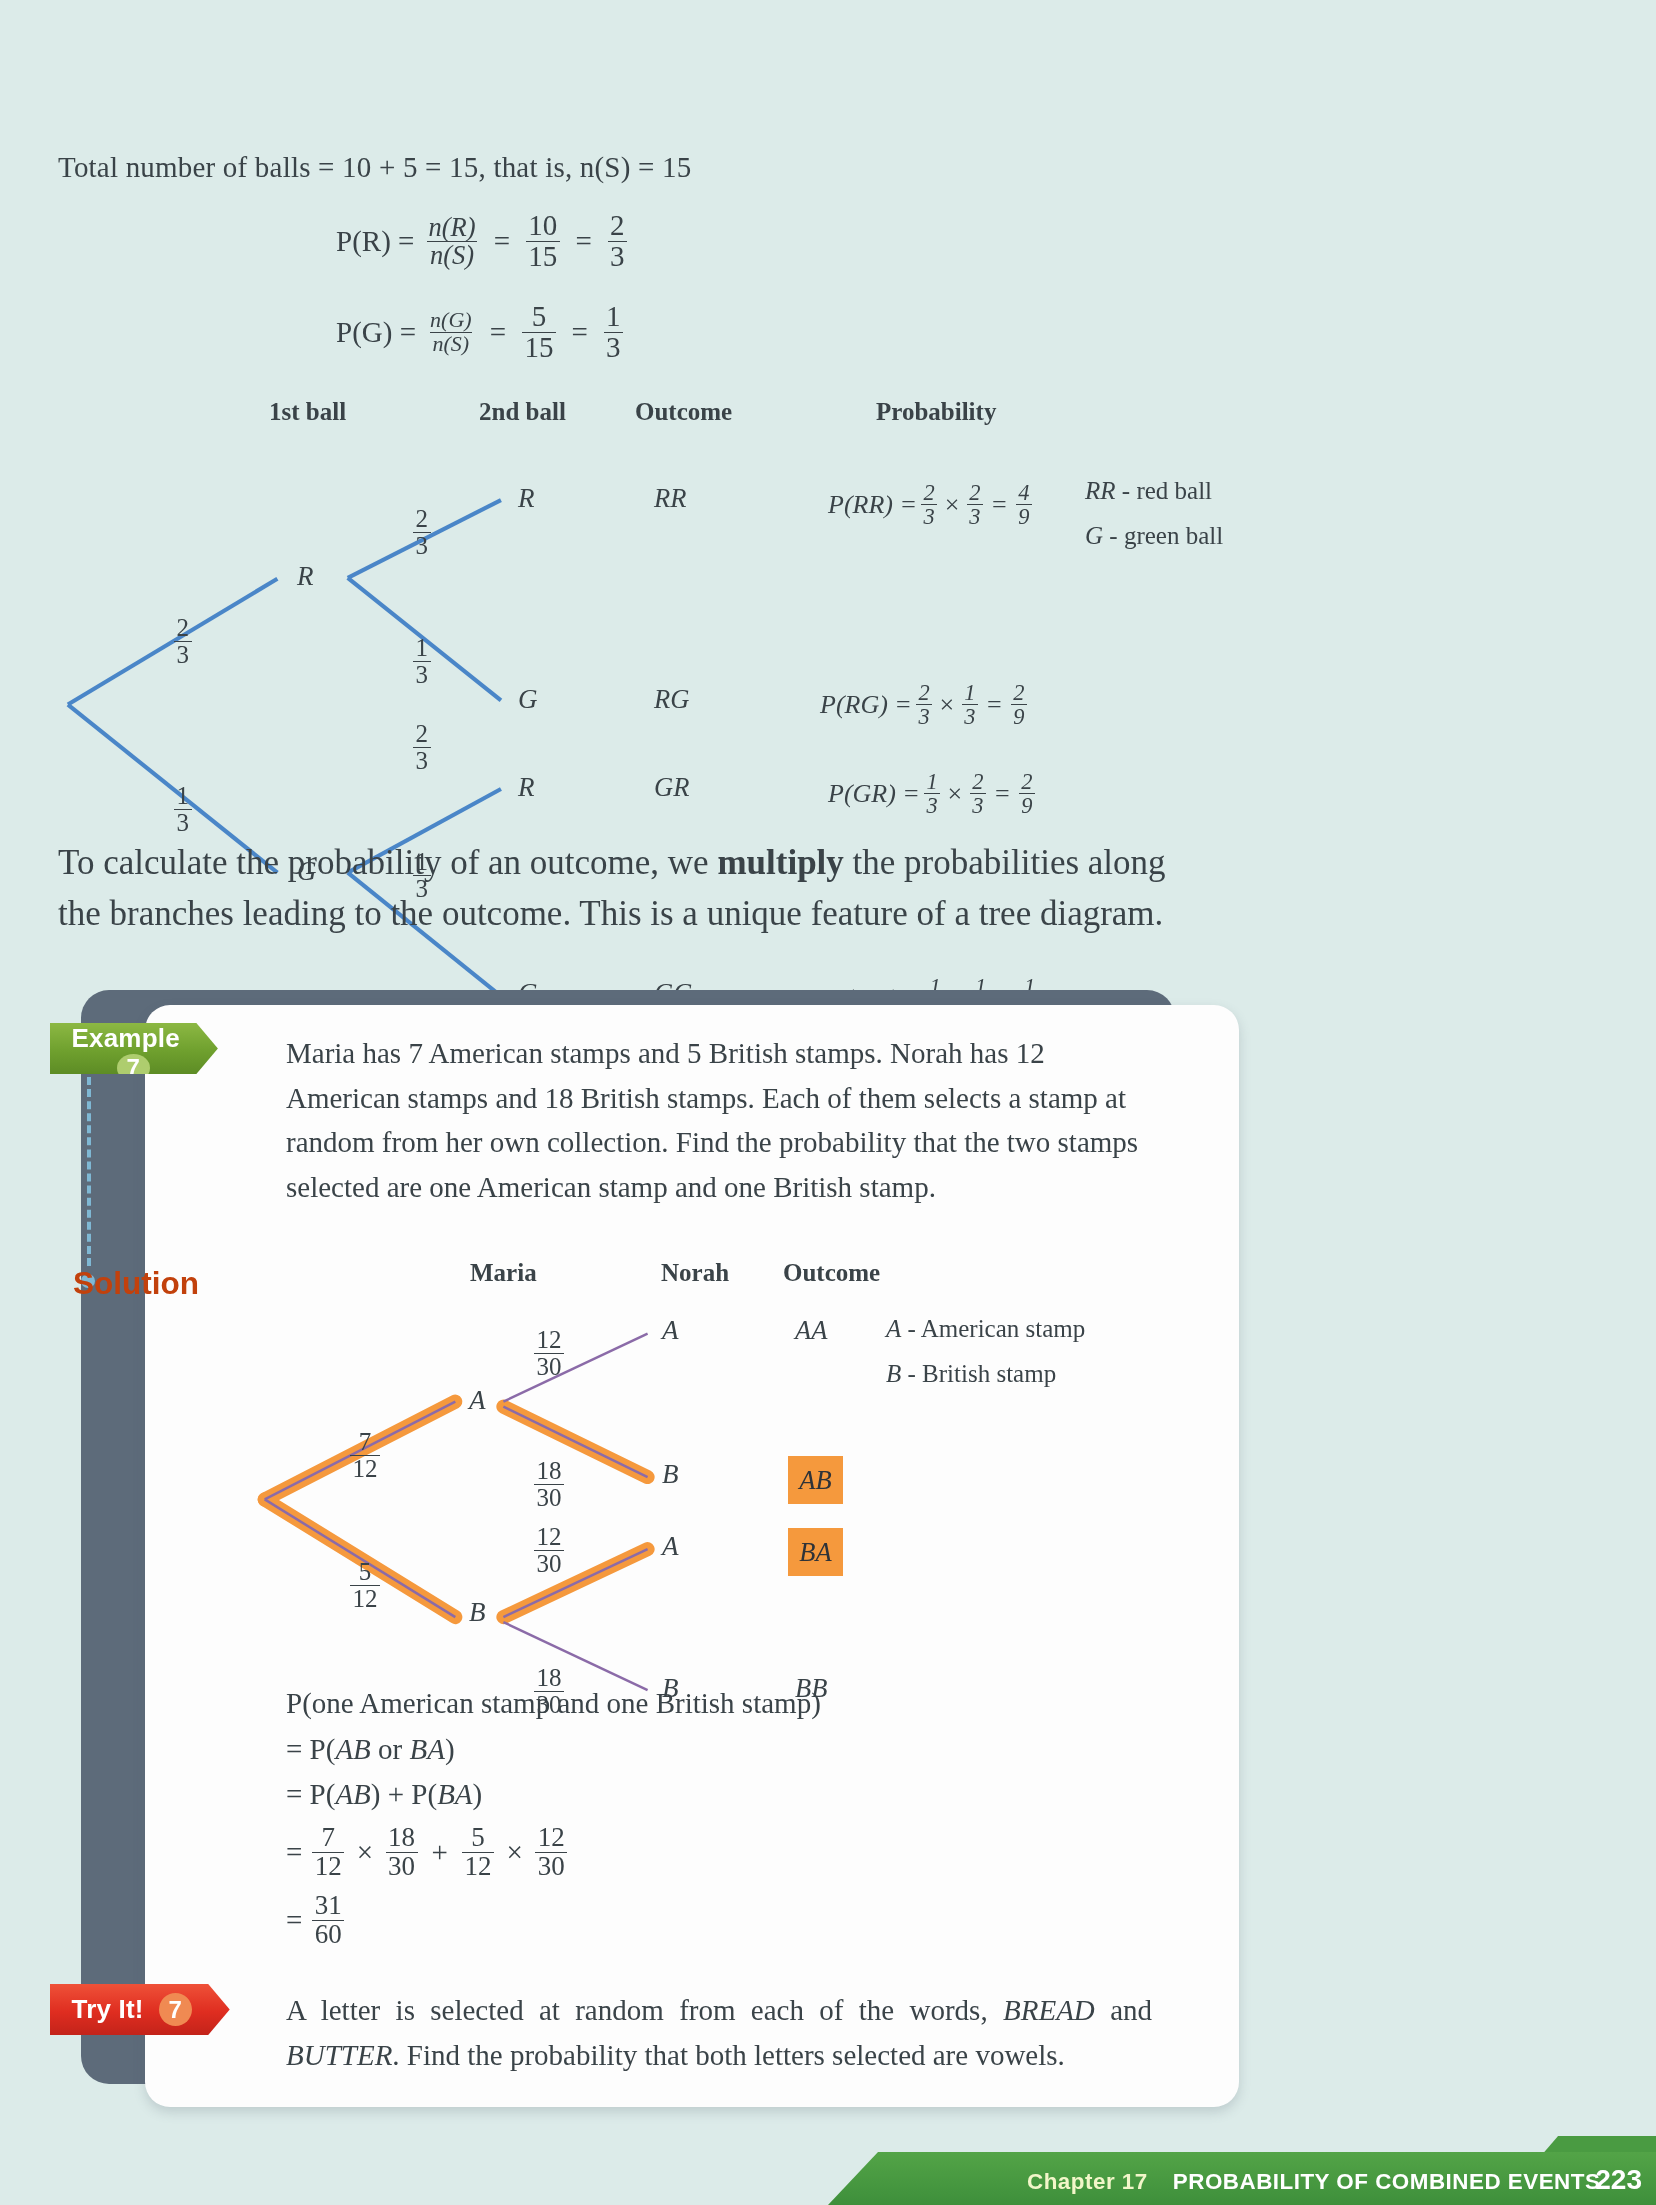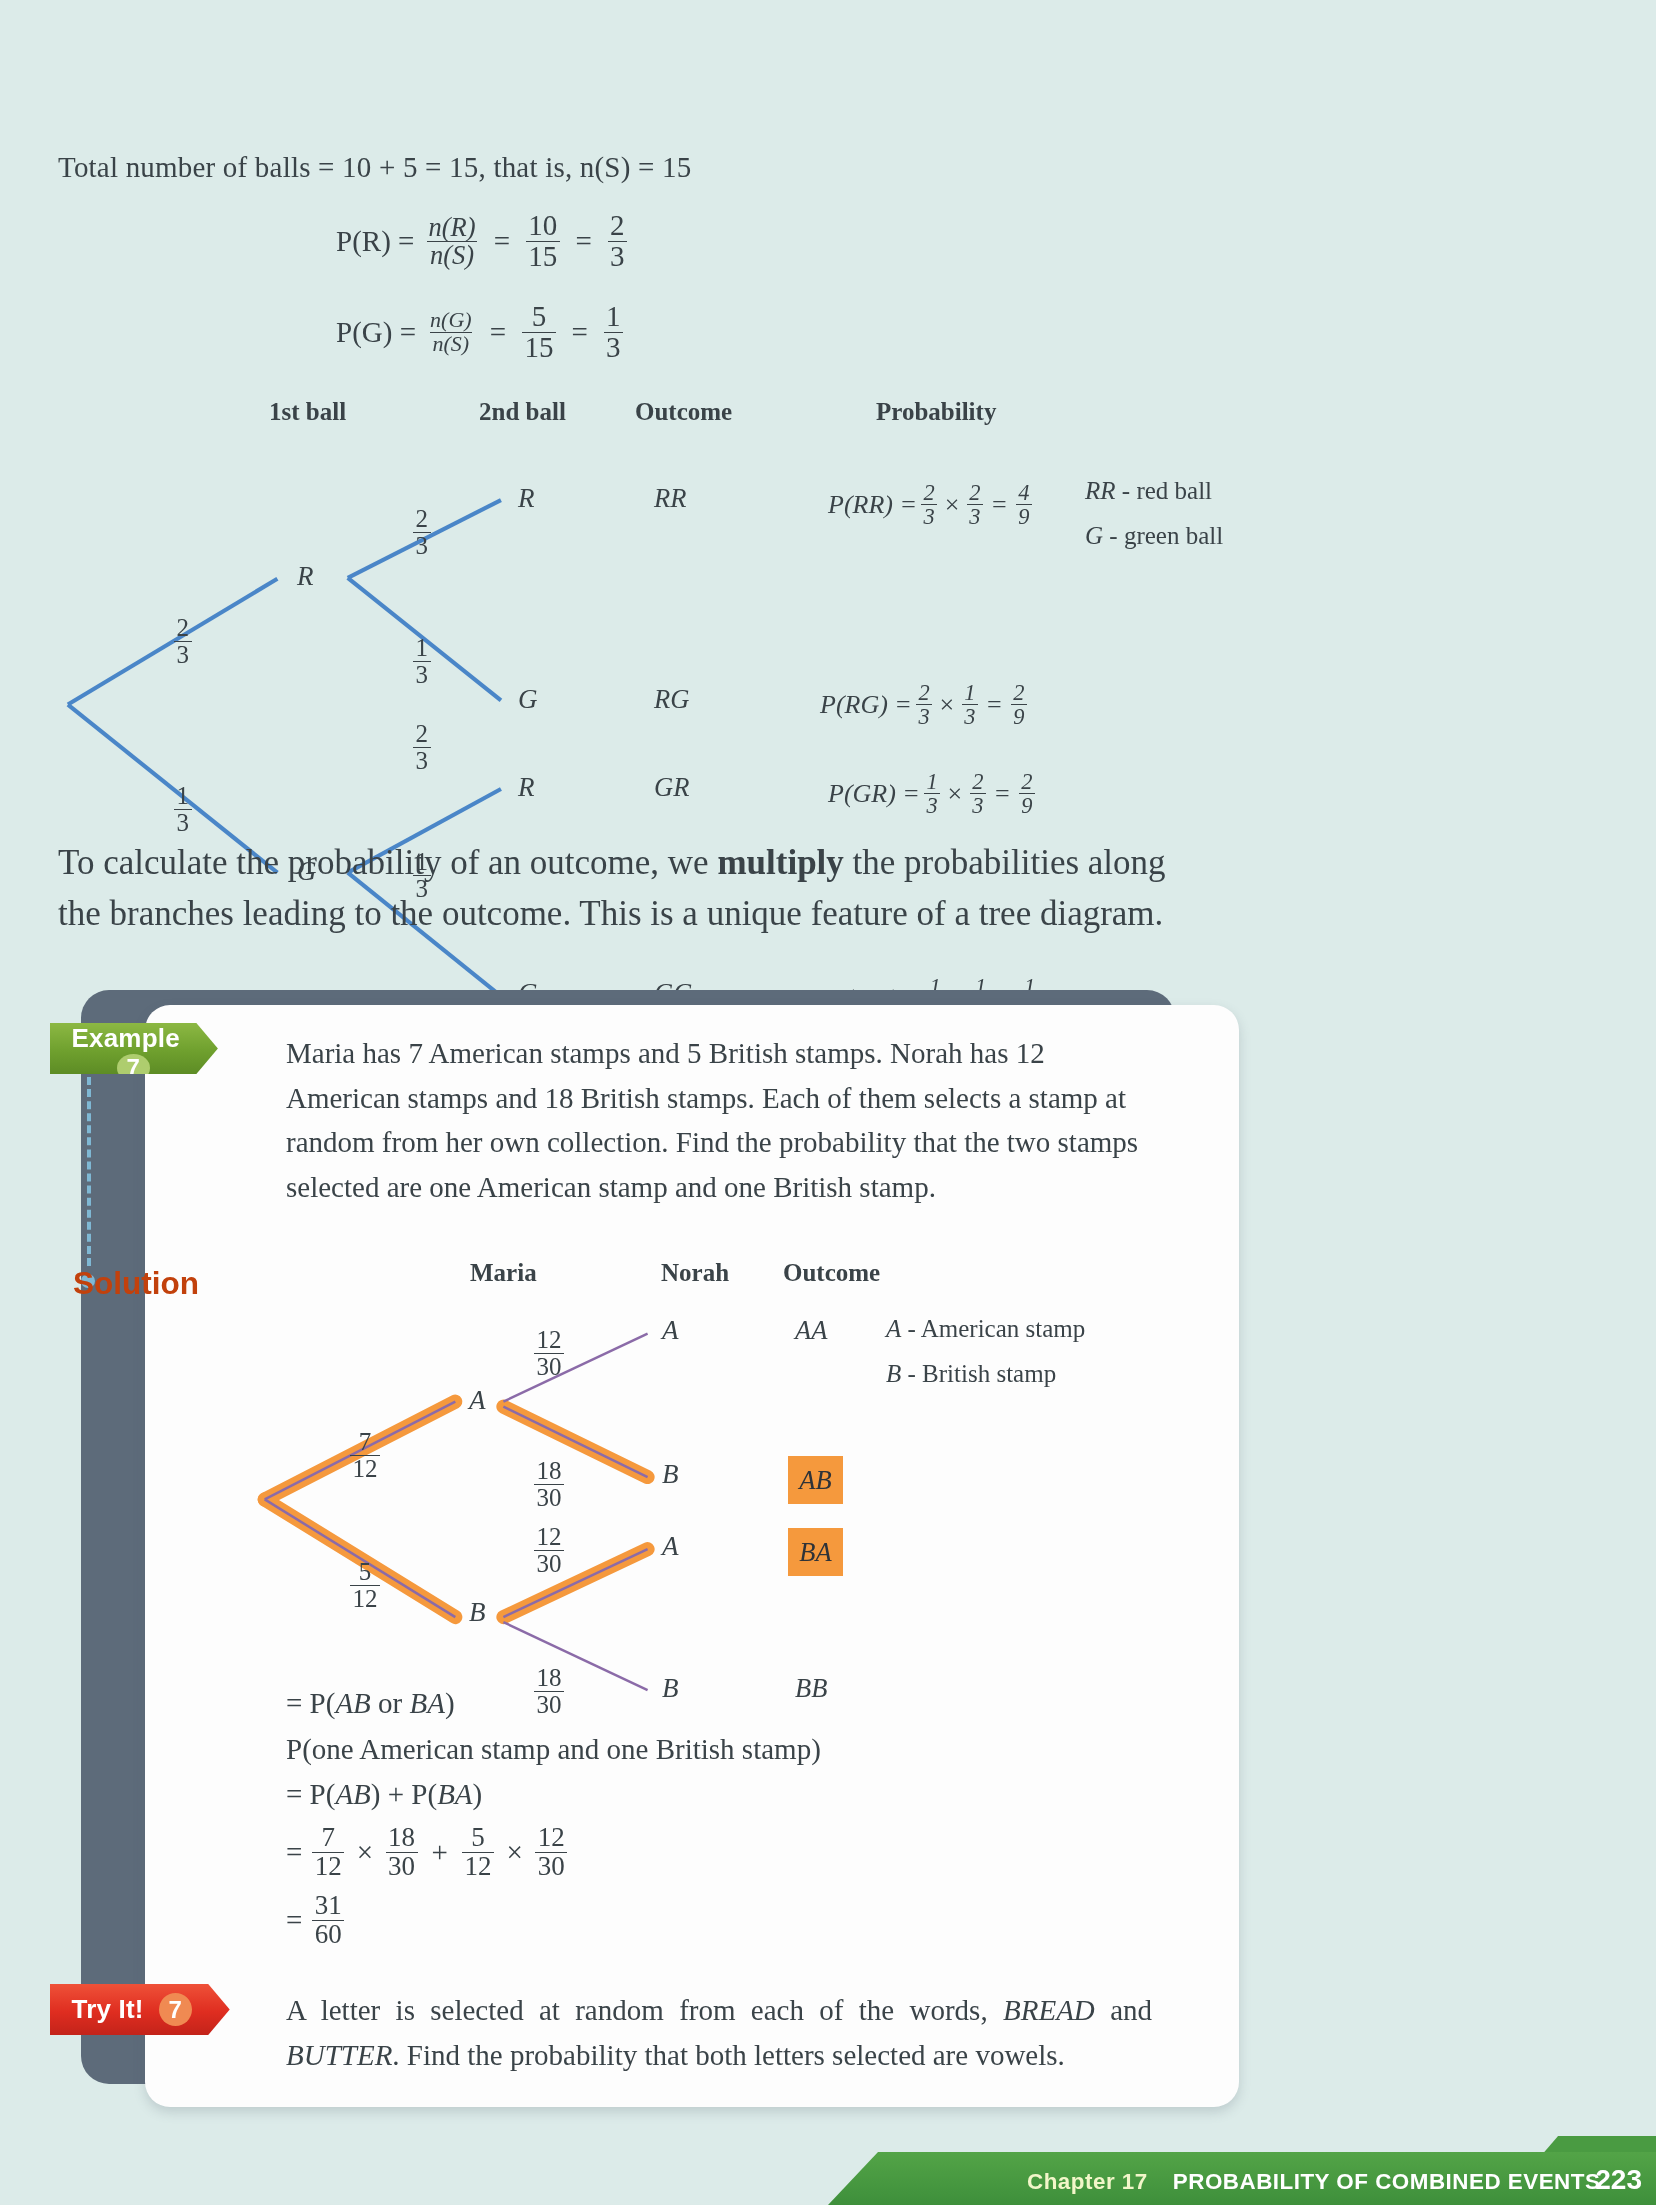--- a/index.html
+++ b/index.html
@@ -410,24 +410,24 @@
     <div class="outcome" style="left:522px;top:56px;">AA</div>
     <div class="outbox" style="left:515px;top:197px;">AB</div>
     <div class="outbox" style="left:515px;top:269px;">BA</div>
     <div class="outcome" style="left:522px;top:414px;">BB</div>
 
     <div class="legend" style="left:613px;top:56px;"><span id="lg3"><span style="font-style:italic">A</span> - American stamp</span></div>
     <div class="legend" style="left:613px;top:101px;"><span id="lg4"><span style="font-style:italic">B</span> - British stamp</span></div>
   </div>
 
   <div id="calc">
+    <div class="calcrow">P(one American stamp and one British stamp)</div>
     <div class="calcrow">
         <span id="cl2">= P(<span style="font-style:italic">AB</span> or <span style="font-style:italic">BA</span>)</span>
       </div>
-    <div class="calcrow">P(one American stamp and one British stamp)</div>
     <div class="calcrow">
         <span id="cl3">= P(<span style="font-style:italic">AB</span>) + P(<span style="font-style:italic">BA</span>)</span>
       </div>
     <div class="calcrow" style="margin-top:8.3px;">
       <span>=</span>
       <span class="frac" style="font-size:27px;margin-left:10px;">
           <span class="num">7</span>
           <span class="den">12</span>
         </span>
       <span style="margin:0 8.3px;">×</span>

